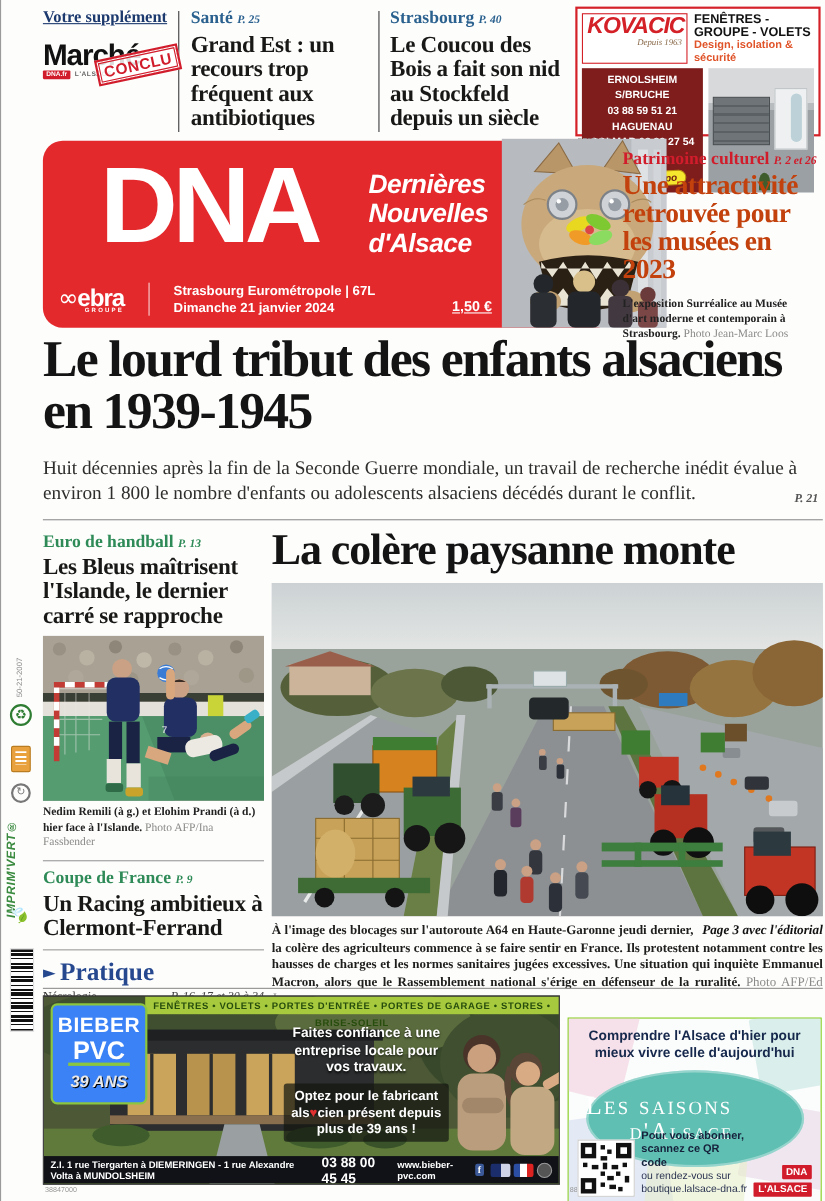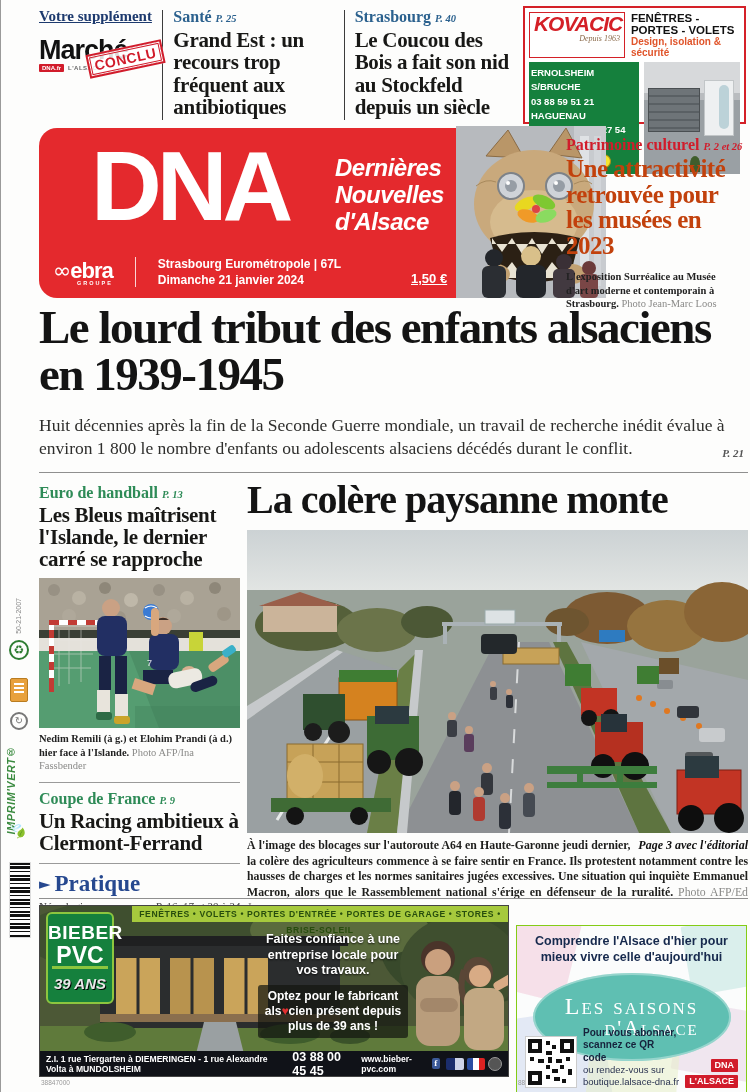--- a/index.html
+++ b/index.html
@@ -44,21 +44,21 @@
   .teaser-title { margin-top:3px; font:700 21px/1.06 "Liberation Serif",serif; color:#181816; letter-spacing:-.3px;}
   
   .kovacic { width:228px; border:2px solid #d42027; background:#fff; position:relative; padding:4px; }
   .kv-top { display:flex; gap:6px; }
   .kv-logo-box{ border:1px solid #d42027; padding:1px 4px 3px; width:96px;}
   .kv-logo { font:italic 900 21px/20px "Liberation Sans",sans-serif; color:#d42027; letter-spacing:-1px;}
   .kv-since { font:italic 8px "Liberation Serif",serif; color:#8a6a4a; text-align:right;}
   .kv-head { font:700 11.5px "Liberation Sans",sans-serif; color:#111; }
   .kv-sub { font:700 10px "Liberation Sans",sans-serif; color:#e0542a; }
   .kv-body { display:flex; gap:5px; margin-top:4px;}
-  .kv-red { background:#15803d; color:#fff; width:110px; padding:4px 2px; font:700 9.5px/1.5 "Liberation Sans",sans-serif;}
+  .kv-red { background:#7f1d1d; color:#fff; width:110px; padding:4px 2px; text-align:center; font:700 9.5px/1.5 "Liberation Sans",sans-serif;}
   .kv-badge { display:inline-block; margin-top:4px; background:#f5e62e; color:#6b1d12; border:1px solid #b98f12; border-radius:10px; padding:1px 7px; font:italic 700 9px "Liberation Sans",sans-serif; transform:rotate(-3deg);}
   .kv-img { flex:1; position:relative; background:linear-gradient(#d7d9db 0 28%, #b9bcbf 28% 34%, #9aa0a4 34%); overflow:hidden;}
   .kv-garage { position:absolute; left:4px; top:26px; width:52px; height:44px; background:repeating-linear-gradient(#6e7478 0 6px, #5a6064 6px 8px); border:1px solid #4a4f52;}
   .kv-door { position:absolute; right:6px; top:18px; width:30px; height:56px; background:#eef0f1; border:1px solid #c2c6c8;}
   .kv-door::after{content:""; position:absolute; right:4px; top:4px; width:10px; height:44px; background:#bcd2d8; border-radius:6px;}
   .kv-plant { position:absolute; right:40px; bottom:2px; width:10px; height:16px; background:#3f5d2c; border-radius:50% 50% 0 0;}
   .kv-ref { position:absolute; left:0; bottom:-10px; font:6.5px "Liberation Sans",sans-serif; color:#999;}
   
   .banner { position:absolute; left:38px; top:128px; width:520px; height:170px; background:#e4292d; border-radius:18px; }
   .dna-logo { position:absolute; left:52px; top:8px; font:900 98px/100px "Liberation Sans",sans-serif; color:#fff; letter-spacing:-5px;}
@@ -98,42 +98,42 @@
   .rightcol { position:absolute; left:246px; top:480px; width:501px; }
   .farm-headline { font:700 40px/1 "Liberation Serif",serif; color:#141414; letter-spacing:-1px; }
   .farm-photo { margin-top:10px; width:501px; height:303px; background:#cfd2d4; }
   .farm-caption { margin-top:5px; font:700 11.8px/1.32 "Liberation Serif",serif; color:#1e1e1c; text-align:justify; }
   .farm-pageref { float:right; font:italic 700 12px "Liberation Serif",serif; color:#111; margin-left:8px;}
   
   .ads-rule { top:898px; }
   .bieber { position:absolute; left:38px; top:905px; width:470px; height:172px; border:1px solid #444; background:#222; overflow:hidden;}
   .bb-banner { position:absolute; left:92px; top:0; right:0; height:16px; background:#a6c93d; color:#274d0d; font:700 8.6px/16px "Liberation Sans",sans-serif; text-align:center; letter-spacing:.6px;}
   .bb-scene { position:absolute; inset:0; }
-  .bb-logo { position:absolute; left:6px; top:6px; width:68px; height:92px; background:#15803d; border:2px solid #8cc63f; border-radius:6px; color:#fff; text-align:center; padding-top:8px; z-index:5;}
+  .bb-logo { position:absolute; left:6px; top:6px; width:88px; height:92px; background:#3b82f6; border:2px solid #8cc63f; border-radius:6px; color:#fff; text-align:center; padding-top:8px; z-index:5;}
   .bb-logo .l1 { font:900 19px "Liberation Sans",sans-serif; letter-spacing:.5px;}
   .bb-logo .l2 { font:900 23px/22px "Liberation Sans",sans-serif; color:#fff; border-bottom:3px solid #8cc63f; display:inline-block; padding:0 4px;}
   .bb-logo .l3 { margin-top:6px; font:italic 900 15px "Liberation Sans",sans-serif; color:#e8e8e8; text-shadow:1px 1px 0 #000;}
   .bb-text { position:absolute; left:218px; top:26px; width:150px; text-align:center; z-index:5;}
   .bb-t1 { font:700 12.5px/1.25 "Liberation Sans",sans-serif; color:#fff; text-shadow:0 1px 2px rgba(0,0,0,.8);}
   .bb-t2 { margin-top:6px; background:rgba(20,22,16,.72); padding:4px 6px; font:700 12px/1.25 "Liberation Sans",sans-serif; color:#fff; border-radius:3px;}
   .bb-heart { color:#e03030; }
   .bb-bottom { position:absolute; left:0; right:0; bottom:0; height:25px; background:#101218; color:#fff; display:flex; align-items:center; gap:6px; padding:0 6px; font:700 8.6px "Liberation Sans",sans-serif; z-index:6;}
   .bb-phone { font:900 12.5px "Liberation Sans",sans-serif; }
   .fb-icon { width:11px; height:11px; background:#3b5998; color:#fff; font:700 9px/11px "Liberation Serif",serif; text-align:center; border-radius:2px;}
   .bb-minilogos { margin-left:auto; display:flex; gap:3px; align-items:center;}
   .mini-box{ width:18px; height:12px; border-radius:2px;}
   .mini-1{ background:linear-gradient(90deg,#1b2d6b 50%, #cfd4e8 50%);}
   .mini-2{ background:linear-gradient(90deg,#2b4ea2 33%, #fff 33% 66%, #d22 66%);}
   .mini-3{ width:14px; height:14px; border-radius:50%; background:#555; border:1px solid #999;}
   .ad-ref { position:absolute; font:6.5px "Liberation Sans",sans-serif; color:#999; }
   
   .saisons { position:absolute; left:515px; top:905px; width:231px; height:172px; border:1px solid #84cc16; background:#fbfcfc; overflow:hidden;margin-top:20px;}
   .sz-patch { position:absolute; opacity:.55; border-radius:2px;}
   .sz-tagline { position:relative; margin-top:8px; text-align:center; font:700 12.5px/1.25 "Liberation Sans",sans-serif; color:#16294d; z-index:4;}
-  .sz-ellipse { position:relative; margin:8px auto 0; width:198px; height:88px; background:#5fbfb2; border-radius:50%; box-shadow:inset 0 0 0 2px rgba(255,255,255,.35); display:flex; flex-direction:column; align-items:center; justify-content:center; z-index:4;}
+  .sz-ellipse { position:relative; margin:8px auto 0; width:198px; height:88px; background:#5fbfb2; border-radius:50%; box-shadow:inset 0 0 0 2px rgba(255,255,255,.35); display:flex; flex-direction:column; justify-content:center; z-index:4;}
   .sz-b1 { font:400 24px/22px "Liberation Serif",serif; color:#fff; font-variant:small-caps; letter-spacing:2px;}
   .sz-b2 { font:400 22px/22px "Liberation Serif",serif; color:#fff; font-variant:small-caps; letter-spacing:2px; margin-left:40px;}
   .sz-bottom { position:absolute; left:8px; bottom:8px; right:8px; display:flex; gap:6px; align-items:flex-end; z-index:4;}
   .qr { width:52px; height:52px; background:#fff; border:1px solid #ccc; flex:none;}
   .sz-cta { flex:1; }
   .sz-cta .b { font:700 10px/1.25 "Liberation Sans",sans-serif; color:#16223c;}
   .sz-cta .r { font:400 9.5px/1.25 "Liberation Sans",sans-serif; color:#2a3350;}
   .sz-logos { display:flex; flex-direction:column; gap:3px; align-items:flex-end;}
   .sz-logo { background:#d11c2b; color:#fff; font:900 9px/13px "Liberation Sans",sans-serif; padding:0 4px; border-radius:1px;}
 </style>
@@ -174,21 +174,21 @@
       <div class="kicker-line kicker-blue"><span>Strasbourg</span><span class="kicker-page">P. 40</span></div>
       <div class="teaser-title">Le Coucou des Bois a fait son nid au Stockfeld depuis un siècle</div>
     </div>
     <div class="kovacic">
       <div class="kv-top">
         <div class="kv-logo-box">
           <div class="kv-logo">KOVACIC</div>
           <div class="kv-since">Depuis 1963</div>
         </div>
         <div>
-          <div class="kv-head">FENÊTRES - PORTES - VOLETS</div>
+          <div class="kv-head">FENÊTRES - GROUPE - VOLETS</div>
           <div class="kv-sub">Design, isolation &amp; sécurité</div>
         </div>
       </div>
       <div class="kv-body">
         <div class="kv-red">
           <div>ERNOLSHEIM S/BRUCHE</div>
           <div>03 88 59 51 21</div>
           <div>HAGUENAU</div>
           <div>COLMAR 03 89 27 54 30</div>
           <span class="kv-badge">3 salles d'expo</span>

